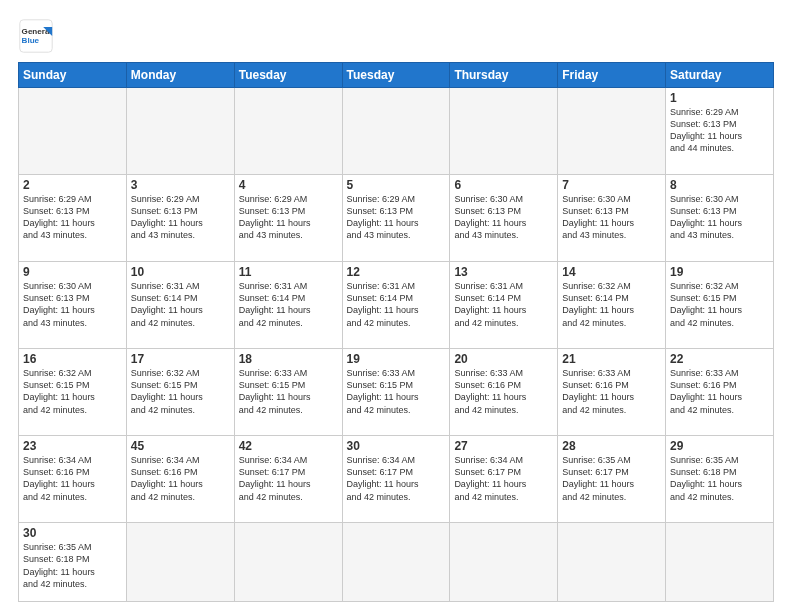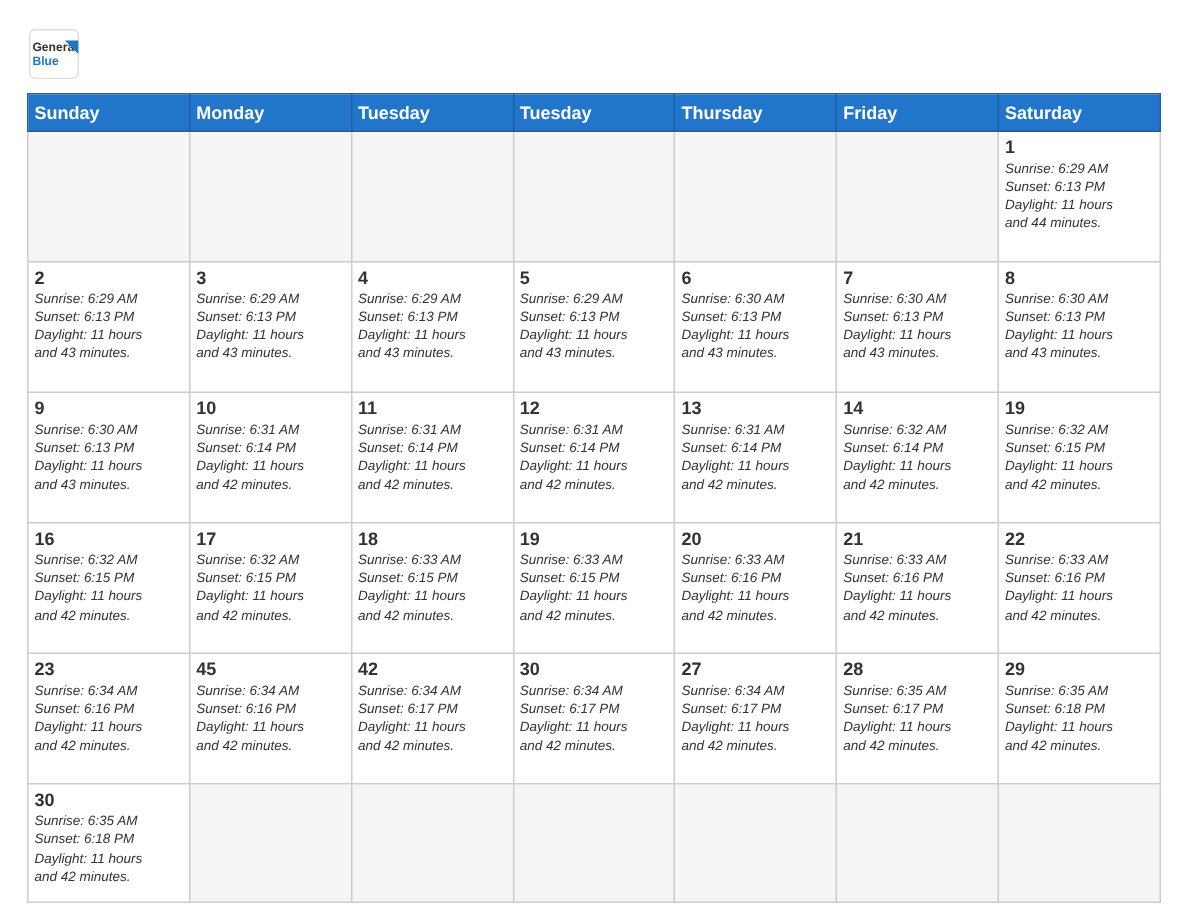--- a/index.html
+++ b/index.html
@@ -77,21 +77,20 @@
       font-size: 12px;
       font-weight: bold;
       color: #333;
       display: block;
       margin-bottom: 1px;
     }
     .day-info {
       font-size: 9px;
       color: #333;
       line-height: 1.35;
-      font-style: italic;
     }
     .calendar tr:last-child td {
       height: 65px;
     }
   </style>
 </head>
 <body>
 
 <div class="page">
   <div class="header">

